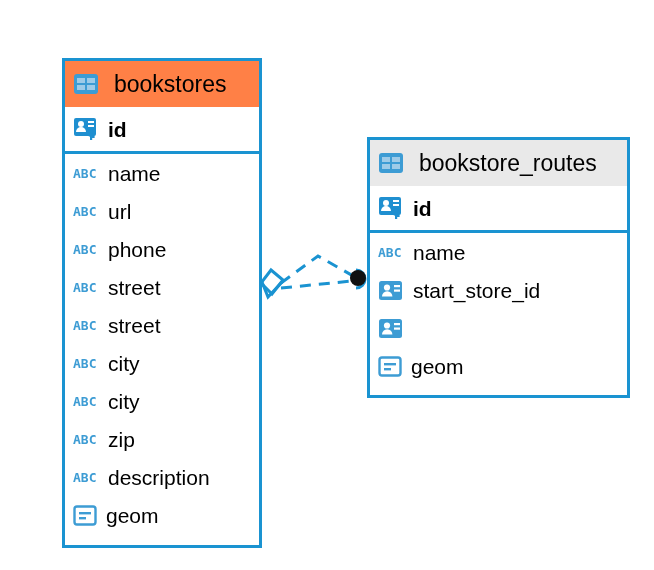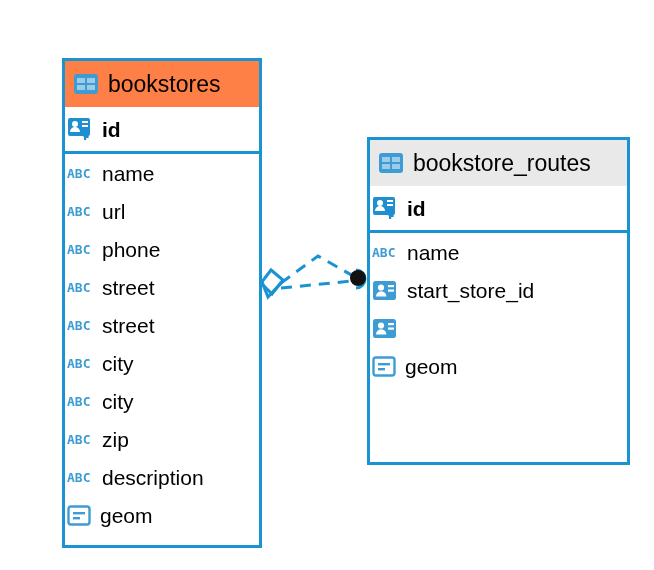--- a/index.html
+++ b/index.html
@@ -28,21 +28,21 @@
     border: 3px solid #1a93d1;
     background: #ffffff;
   }
 
   .entity-header {
     display: flex;
     align-items: center;
     box-sizing: border-box;
     height: 46px;
     padding-left: 8px;
-    gap: 9px;
+    gap: 15px;
   }
   .entity-header.selected { background: #ff8046; }
   .entity-header.plain    { background: #e9e9e9; }
 
   .entity-title {
     font-size: 23px;
     color: #000000;
     line-height: 1;
     white-space: nowrap;
   }
@@ -52,21 +52,21 @@
     background: #1a93d1;
     width: 100%;
   }
 
   .field-list { padding: 0; }
 
   .field-row {
     display: flex;
     align-items: center;
     height: 38px;
-    padding-left: 2px;
+    padding-left: 8px;
     gap: 9px;
     box-sizing: border-box;
   }
   .field-row.pk { height: 44px; }
 
   .field-label {
     font-size: 21px;
     color: #000000;
     line-height: 1;
     white-space: nowrap;
@@ -215,21 +215,21 @@
           <rect x="1.5" y="1.5" width="21" height="18" rx="2.5" fill="#ffffff" stroke="#3d9cd4" stroke-width="2.4"></rect>
           <rect x="6" y="7" width="12" height="2.4" fill="#3d9cd4"></rect>
           <rect x="6" y="12" width="7" height="2.4" fill="#3d9cd4"></rect>
         </svg>
         <span class="field-label">geom</span>
       </div>
 
     </div>
   </div>
 
-  <div class="entity" style="left:367px; top:137px; width:263px; height:328px;">
+  <div class="entity" style="left:367px; top:137px; width:263px; height:261px;">
 
     <div class="entity-header plain">
       <svg class="icon" width="26" height="22" viewBox="0 0 26 22">
         <rect x="1" y="1" width="24" height="20" rx="3" fill="#3d9cd4"></rect>
         <rect x="4" y="5" width="8" height="5" fill="#9ecbe8"></rect>
         <rect x="14" y="5" width="8" height="5" fill="#9ecbe8"></rect>
         <rect x="4" y="12" width="8" height="5" fill="#9ecbe8"></rect>
         <rect x="14" y="12" width="8" height="5" fill="#9ecbe8"></rect>
       </svg>
       <span class="entity-title">bookstore_routes</span>

